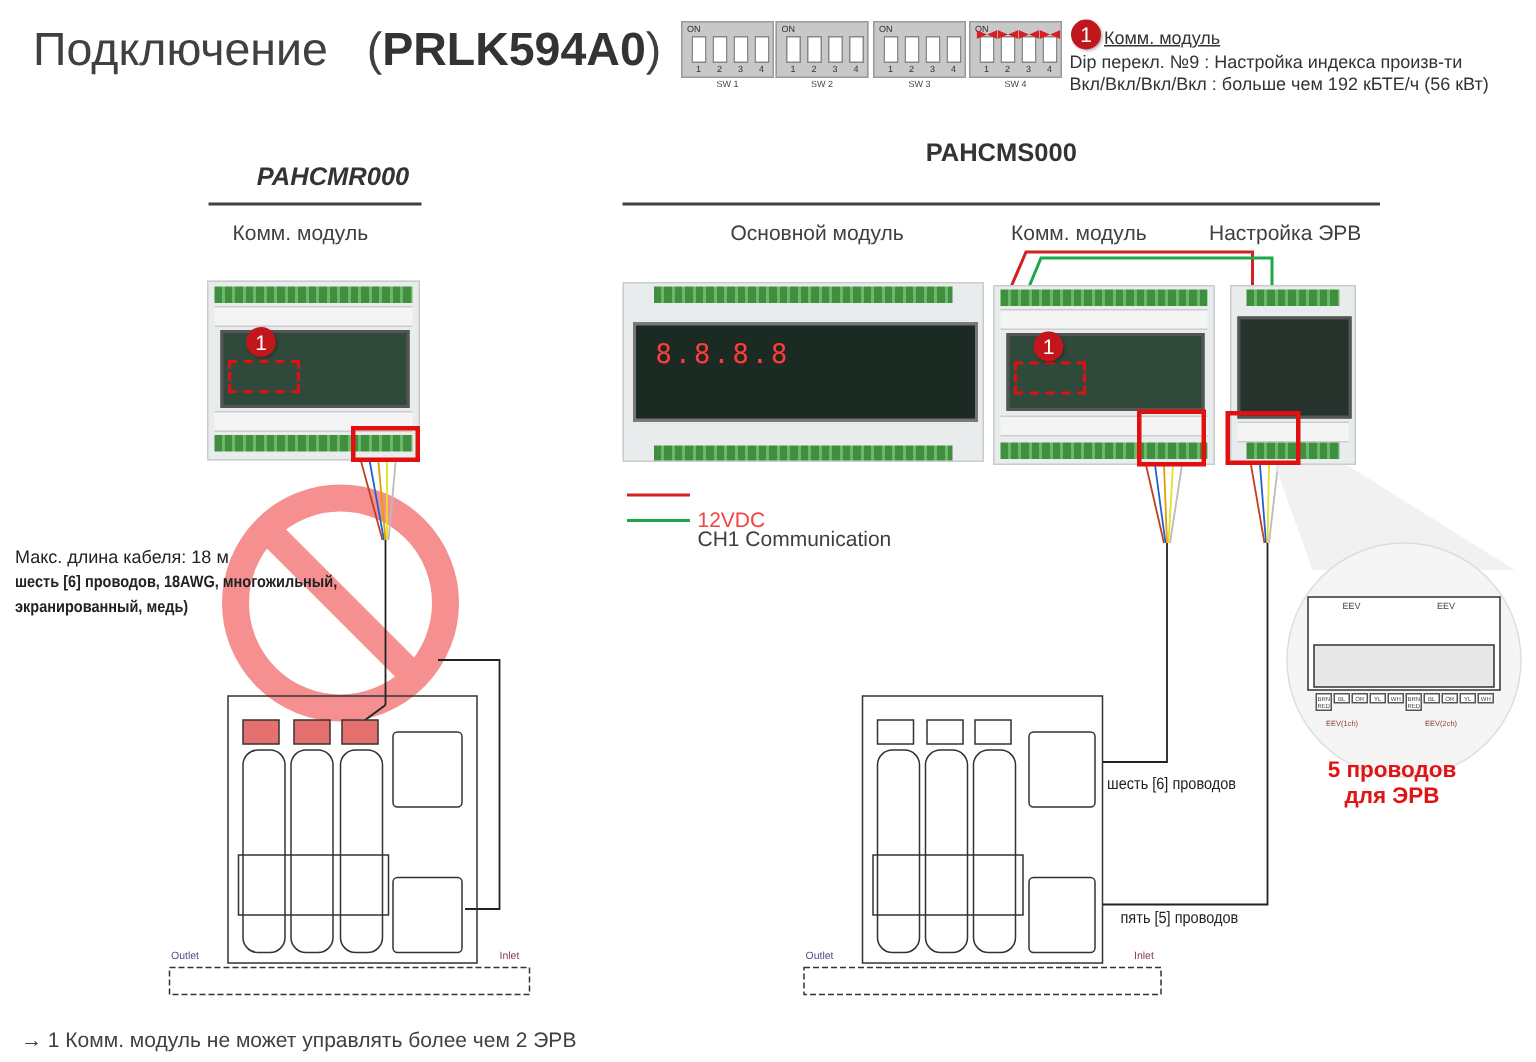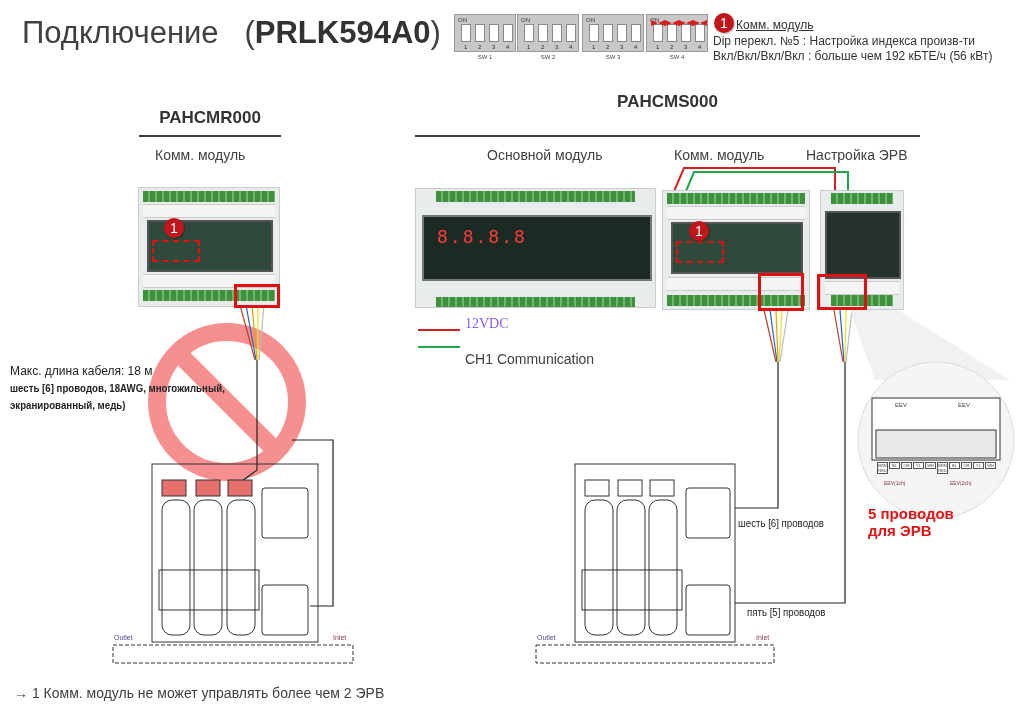--- a/index.html
+++ b/index.html
@@ -40,32 +40,32 @@
   .redbox { position: absolute; border: 3px solid #e01010; }
   .dashbox { position: absolute; border: 2px dashed #e01010; }
 
   
   .display { position: absolute; background: #1b2a22; border: 2px solid #777; }
   .seg { position: absolute; color: #ff3b3b; font-family: "DejaVu Sans Mono", monospace; font-size: 18px; letter-spacing: 2px; }
 
   
   #legend-red { left: 418px; top: 329px; width: 42px; height: 2px; background: #d42020; }
   #legend-green { left: 418px; top: 346px; width: 42px; height: 2px; background: #1aa84b; }
-  #legend-12v { left: 465px; top: 316px; font-size: 14px; color: #8b5cf6; font-family: Liberation Serif, serif; }
+  #legend-12v { left: 465px; top: 338px; font-size: 14px; color: #ef4444; }
   #legend-ch1 { left: 465px; top: 351px; font-size: 14px; color: #404040; }
 
   
   #cable-max { left: 10px; top: 364px; font-size: 12px; color: #222; white-space: nowrap; }
   #cable-spec1 { left: 10px; top: 382px; font-size: 11px; color: #222; font-weight: bold; white-space: nowrap; transform: scaleX(0.88); transform-origin: left; }
   #cable-spec2 { left: 10px; top: 399px; font-size: 11px; color: #222; font-weight: bold; white-space: nowrap; transform: scaleX(0.88); transform-origin: left; }
 
   #six-wires { left: 738px; top: 517px; font-size: 11px; color: #222; white-space: nowrap; transform: scaleX(0.88); transform-origin: left; }
   #five-wires { left: 747px; top: 606px; font-size: 11px; color: #222; white-space: nowrap; transform: scaleX(0.88); transform-origin: left; }
 
-  #erv-wires { left: 868px; top: 505px; width: 120px; text-align: left; font-size: 15px; font-weight: bold; color: #e01414; line-height: 17px; }
+  #erv-wires { left: 868px; top: 505px; width: 120px; text-align: center; font-size: 15px; font-weight: bold; color: #e01414; line-height: 17px; }
 
   #footer { left: 14px; top: 685px; font-size: 14px; color: #404040; white-space: nowrap; }
 
   .tiny { position: absolute; font-size: 7px; }
 </style>
 </head>
 <body>
 
 <div id="title" class="abs">
   <span>Подключение</span>
@@ -118,24 +118,24 @@
       <span class="sw red" style="left: 34px; bottom: 9px;"></span>
       <span class="num" style="left: 37px;">3</span>
       <span class="sw red" style="left: 48px; bottom: 9px;"></span>
       <span class="num" style="left: 51px;">4</span>
     </div>
     <div class="dip-label" style="left: 646px;">SW 4</div>
   </div>
 
 <div class="badge" style="left:714px; top:13px;">1</div>
 <div id="note-title" class="abs">Комм. модуль</div>
-<div id="note-line1" class="abs">Dip перекл. №5 : Настройка индекса произв-ти</div>
+<div id="note-line1" class="abs">Dip перекл. №9 : Настройка индекса произв-ти</div>
 <div id="note-line2" class="abs">Вкл/Вкл/Вкл/Вкл : больше чем 192 кБТЕ/ч (56 кВт)</div>
 
-<div class="sec-title" style="left:140px; top:108px; width:140px;">PAHCMR000</div>
+<div class="sec-title" style="left:152px; top:108px; width:140px;font-style:italic;">PAHCMR000</div>
 <div class="sec-rule" style="left:139px; top:135px; width:142px;"></div>
 <div class="sub-label" style="left:155px; top:147px;">Комм. модуль</div>
 
 <div class="sec-title" style="left:415px; top:92px; width:505px;">PAHCMS000</div>
 <div class="sec-rule" style="left:415px; top:135px; width:505px;"></div>
 <div class="sub-label" style="left:487px; top:147px;">Основной модуль</div>
 <div class="sub-label" style="left:674px; top:147px;">Комм. модуль</div>
 <div class="sub-label" style="left:806px; top:147px;">Настройка ЭРВ</div>
 
 <svg class="abs" style="left:0; top:0;" width="1024" height="708">

